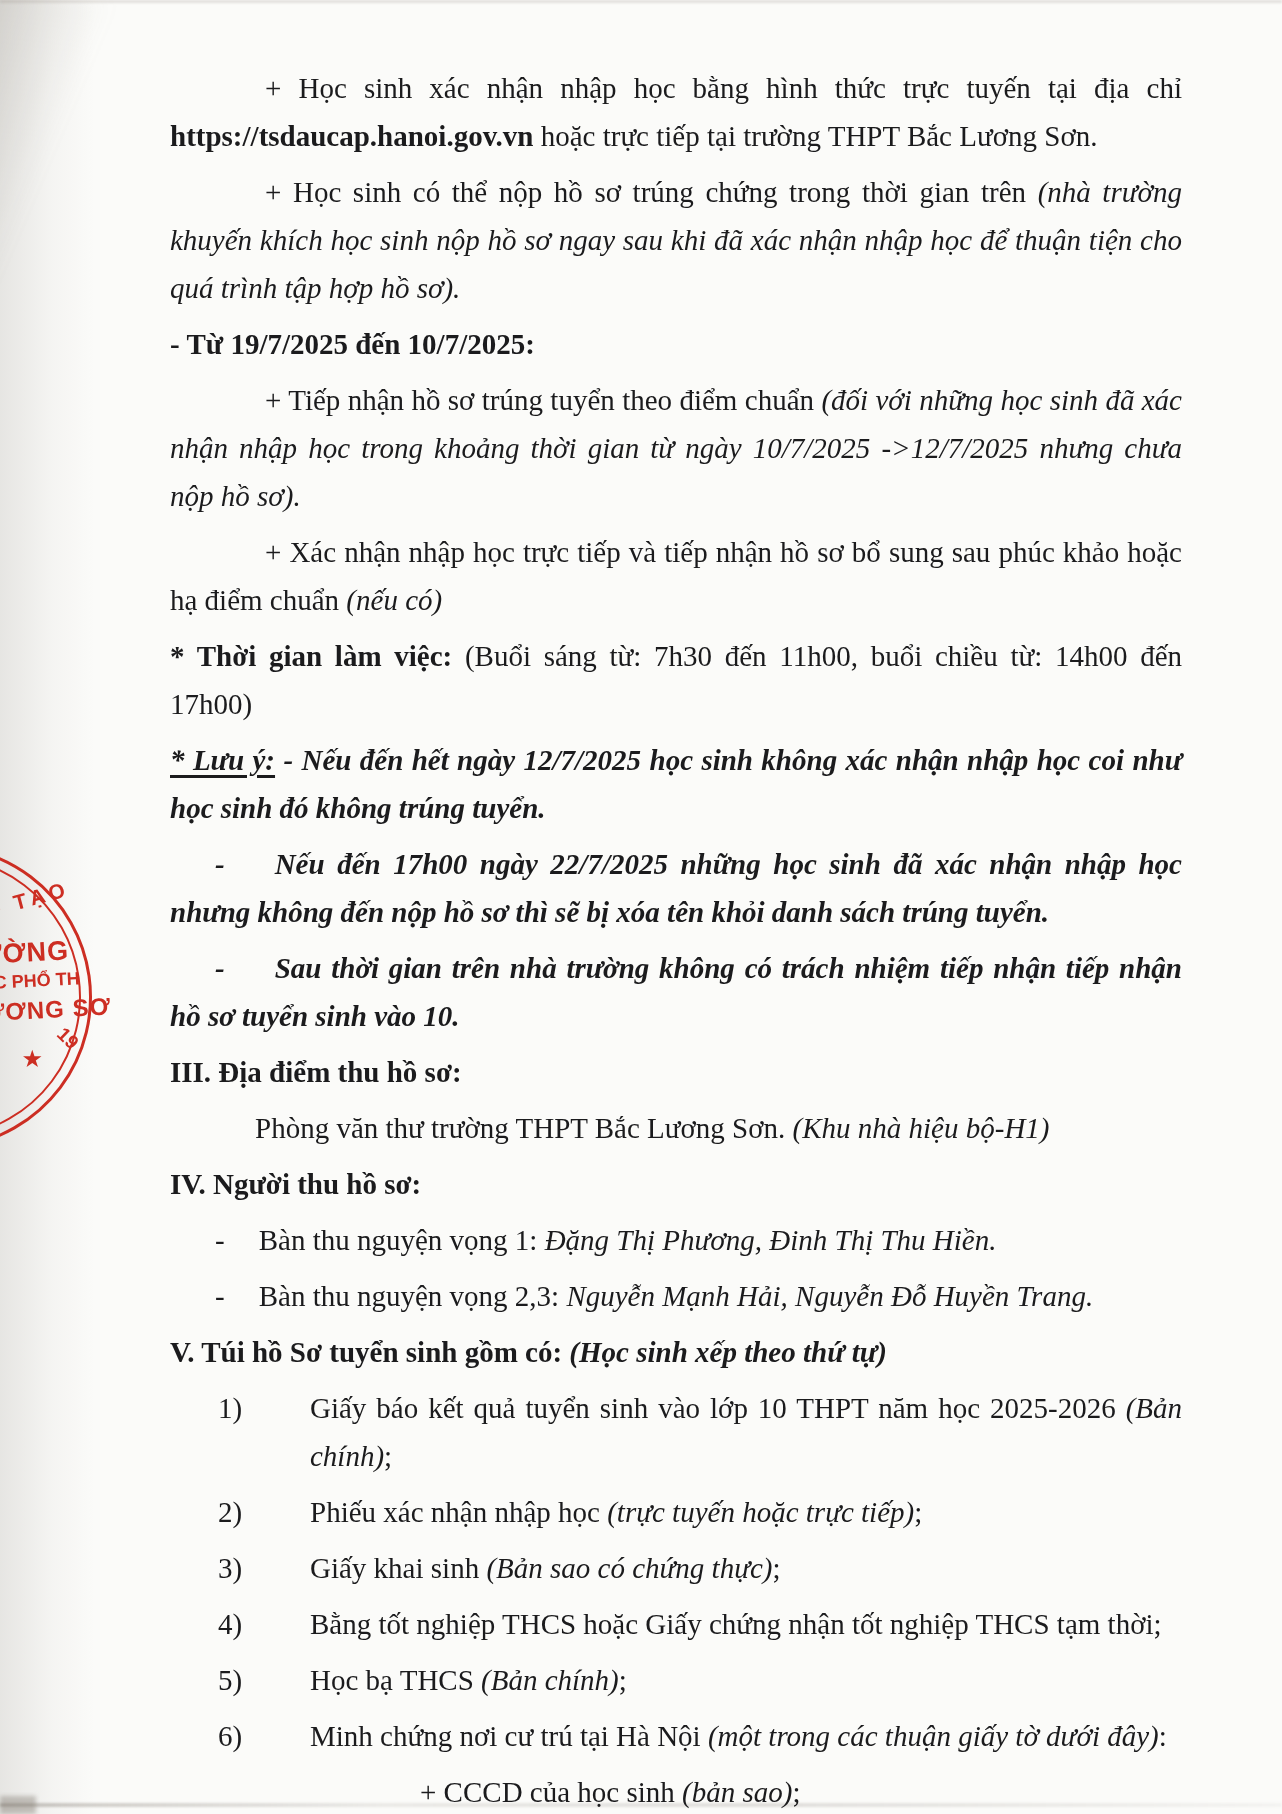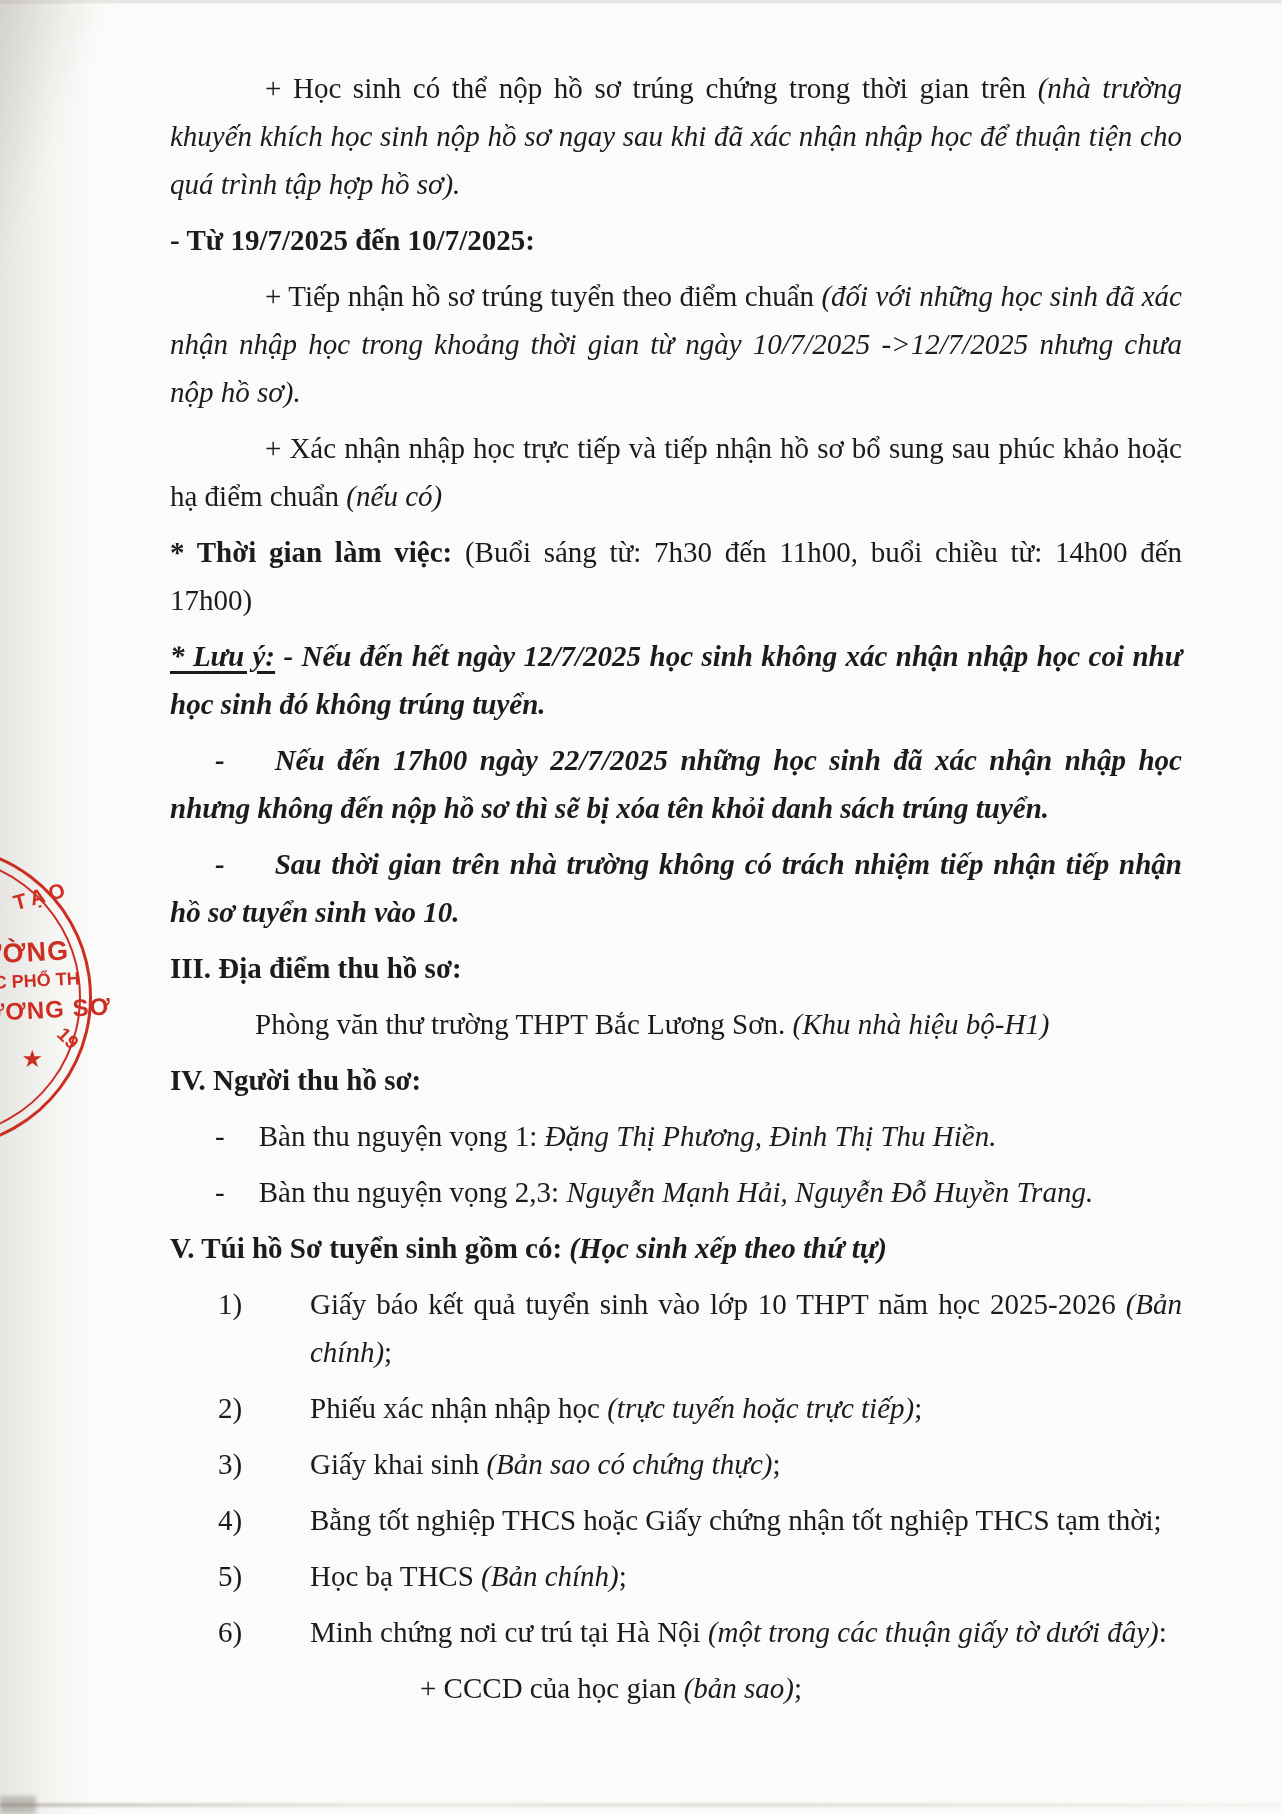--- a/index.html
+++ b/index.html
@@ -72,20 +72,21 @@
     <div class="s-arc-top">O TẠO</div>
     <div class="s-line1">RƯỜNG</div>
     <div class="s-line2">HỌC PHỔ TH</div>
     <div class="s-line3">LƯƠNG SƠ</div>
     <div class="s-star">★</div>
     <div class="s-arc-bottom">19</div>
   </div>
 
   <div class="doc">
 
+    <p class="indent"><span>+ Học sinh xác nhận nhập học bằng hình thức trực tuyến tại địa chỉ </span><span class="b">https://tsdaucap.hanoi.gov.vn</span><span> hoặc trực tiếp tại trường THPT Bắc Lương Sơn.</span></p>
 
     <p class="indent"><span>+ Học sinh có thể nộp hồ sơ trúng chứng trong thời gian trên </span><span class="i">(nhà trường khuyến khích học sinh nộp hồ sơ ngay sau khi đã xác nhận nhập học để thuận tiện cho quá trình tập hợp hồ sơ).</span></p>
 
     <p class="b left mt">- Từ 19/7/2025 đến 10/7/2025:</p>
 
     <p class="indent"><span>+ Tiếp nhận hồ sơ trúng tuyển theo điểm chuẩn </span><span class="i">(đối với những học sinh đã xác nhận nhập học trong khoảng thời gian từ ngày 10/7/2025 -&gt;12/7/2025 nhưng chưa nộp hồ sơ).</span></p>
 
     <p class="indent"><span>+ Xác nhận nhập học trực tiếp và tiếp nhận hồ sơ bổ sung sau phúc khảo hoặc hạ điểm chuẩn </span><span class="i">(nếu có)</span></p>
 
     <p class="left"><span class="b">* Thời gian làm việc:</span><span> (Buổi sáng từ: 7h30 đến 11h00, buổi chiều từ: 14h00 đến 17h00)</span></p>
@@ -113,16 +114,16 @@
     <p class="num-item"><span class="num">2)</span><span>Phiếu xác nhận nhập học </span><span class="i">(trực tuyến hoặc trực tiếp)</span><span>;</span></p>
 
     <p class="num-item"><span class="num">3)</span><span>Giấy khai sinh </span><span class="i">(Bản sao có chứng thực)</span><span>;</span></p>
 
     <p class="num-item"><span class="num">4)</span><span>Bằng tốt nghiệp THCS hoặc Giấy chứng nhận tốt nghiệp THCS tạm thời;</span></p>
 
     <p class="num-item"><span class="num">5)</span><span>Học bạ THCS </span><span class="i">(Bản chính)</span><span>;</span></p>
 
     <p class="num-item mt"><span class="num">6)</span><span>Minh chứng nơi cư trú tại Hà Nội </span><span class="i">(một trong các thuận giấy tờ dưới đây)</span><span>:</span></p>
 
-    <p class="sub-item mt"><span>+ CCCD của học gian </span><span class="i">(bản sao)</span><span>;</span></p>
+    <p class="sub-item mt"><span>+ CCCD của học sinh </span><span class="i">(bản sao)</span><span>;</span></p>
 
   </div>
 </div>
 
 </body></html>

